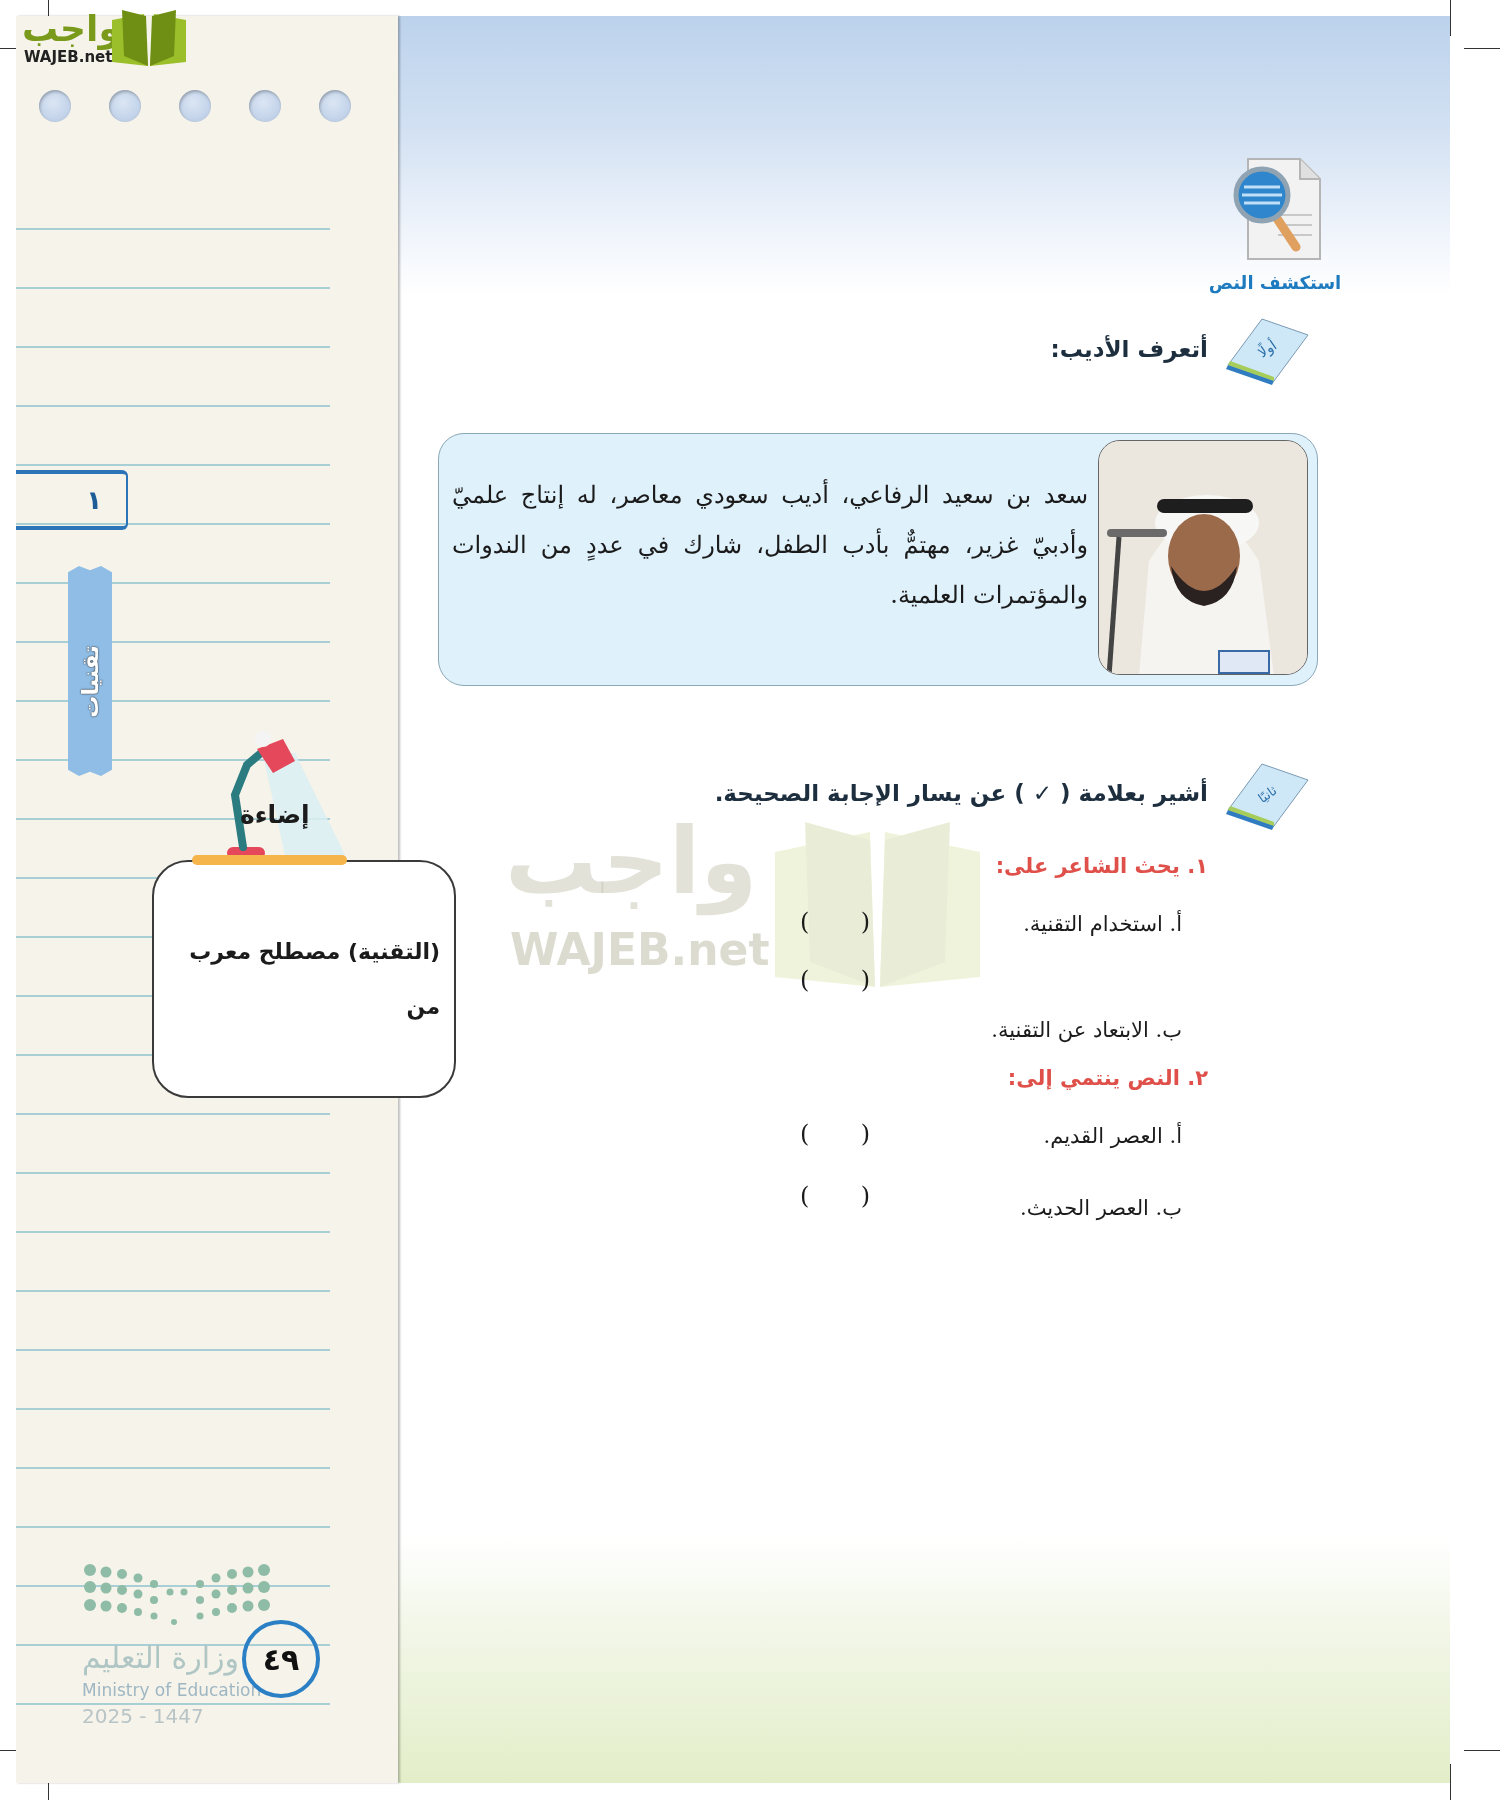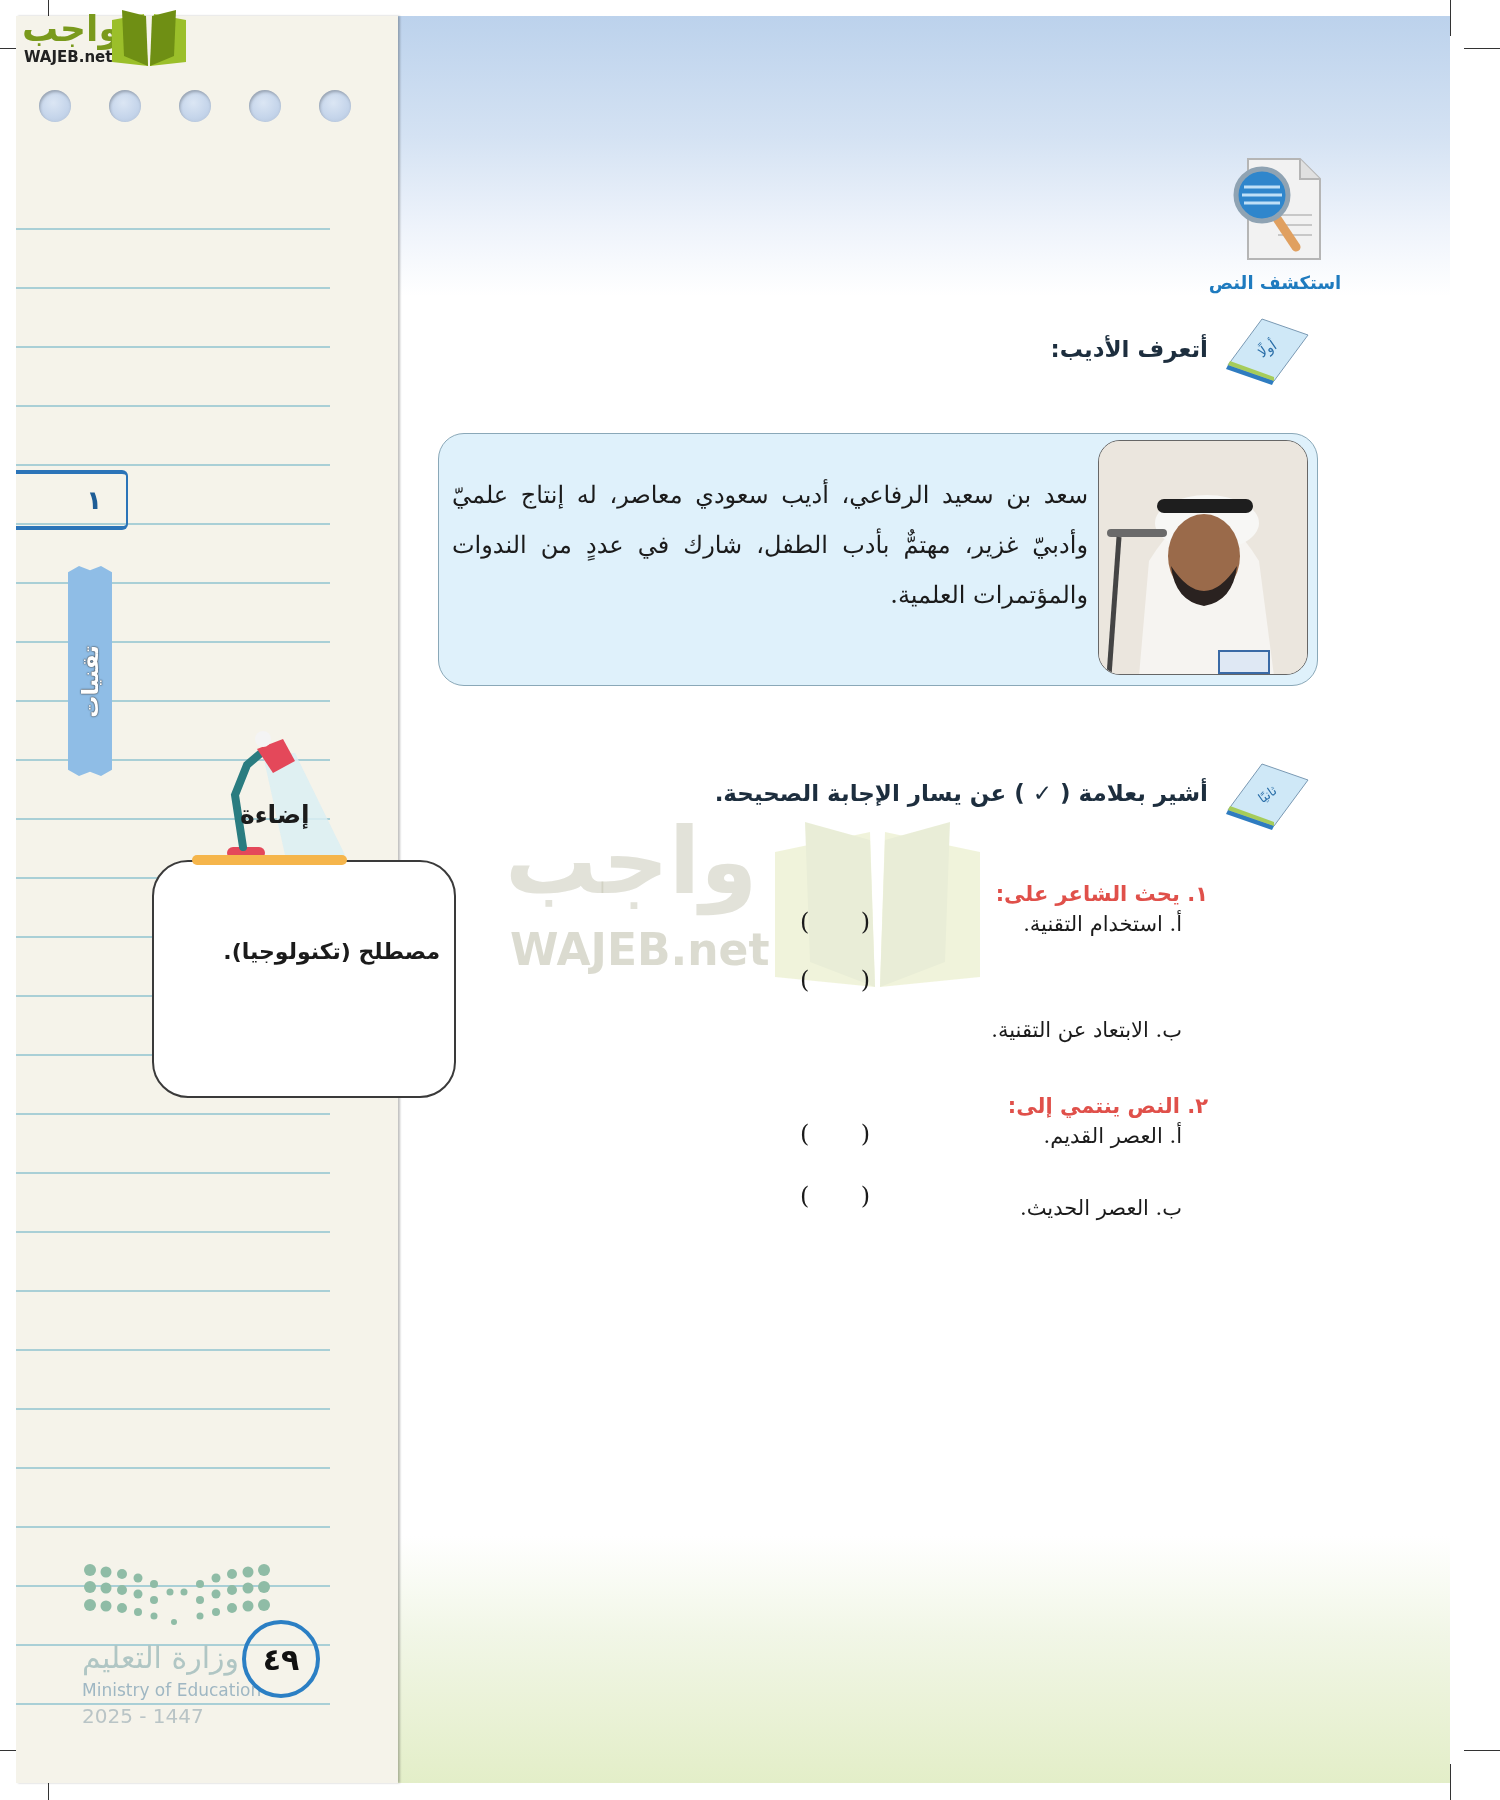--- a/index.html
+++ b/index.html
@@ -118,21 +118,21 @@
     border-radius: 22px; border: 1.5px solid #666; overflow: hidden;
     background: linear-gradient(to bottom, #e8e4dc 0%, #ece7df 40%, #f3eee8 100%);
   }
   .bio-text {
     position: absolute; left: 452px; top: 470px; width: 636px;
     direction: rtl; text-align: justify; text-align-last: right;
     font-family: "DejaVu Serif", serif; font-size: 24px; line-height: 50px; color: #1b1b1b;
   }
 
   .q-heading {
-    position: absolute; right: 292px; direction: rtl; font-size: 21px; font-weight: bold; color: #e0504a; white-space: nowrap; margin-top: 28px;
+    position: absolute; right: 292px; direction: rtl; font-size: 21px; font-weight: bold; color: #e0504a; white-space: nowrap;
   }
   .option {
     position: absolute; right: 318px; direction: rtl; font-family: "DejaVu Serif", serif; font-size: 21px; color: #1b1b1b; white-space: nowrap;
   }
   .paren {
     position: absolute; left: 800px; width: 70px; display: flex; justify-content: space-between;
     font-family: "DejaVu Serif", serif; font-size: 24px; color: #1b1b1b;
   }
 </style>
 </head>
@@ -203,21 +203,21 @@
 
 <svg class="lamp" viewBox="0 0 160 140">
   <polygon points="68,30 100,28 150,130 90,130" fill="#dbeef3" opacity="0.85"></polygon>
   <rect x="32" y="122" width="38" height="12" rx="6" fill="#e4485a"></rect>
   <path d="M48 122 L40 70 L52 40 L66 28" stroke="#2a7c80" stroke-width="8" fill="none" stroke-linecap="round"></path>
   <path d="M62 24 L88 14 L100 36 L78 48 Z" fill="#e4485a"></path>
   <circle cx="68" cy="14" r="8" fill="#f4f4f4"></circle>
 </svg>
 <div class="lamp-title">إضاءة</div>
 <div class="note-box">
-  <div>مصطلح (تكنولوجيا).</div>
+  <div>(التقنية) مصطلح معرب من</div>
 </div>
 <div class="note-bar"></div>
 
 <svg class="moe-dots" viewBox="0 0 190 70">
   <g fill="#8fbca6">
     <circle cx="8" cy="10" r="6"></circle>
       <circle cx="24" cy="12" r="5.5"></circle>
       <circle cx="40" cy="14" r="5"></circle>
       <circle cx="56" cy="18" r="4.5"></circle>
       <circle cx="72" cy="24" r="4"></circle>

